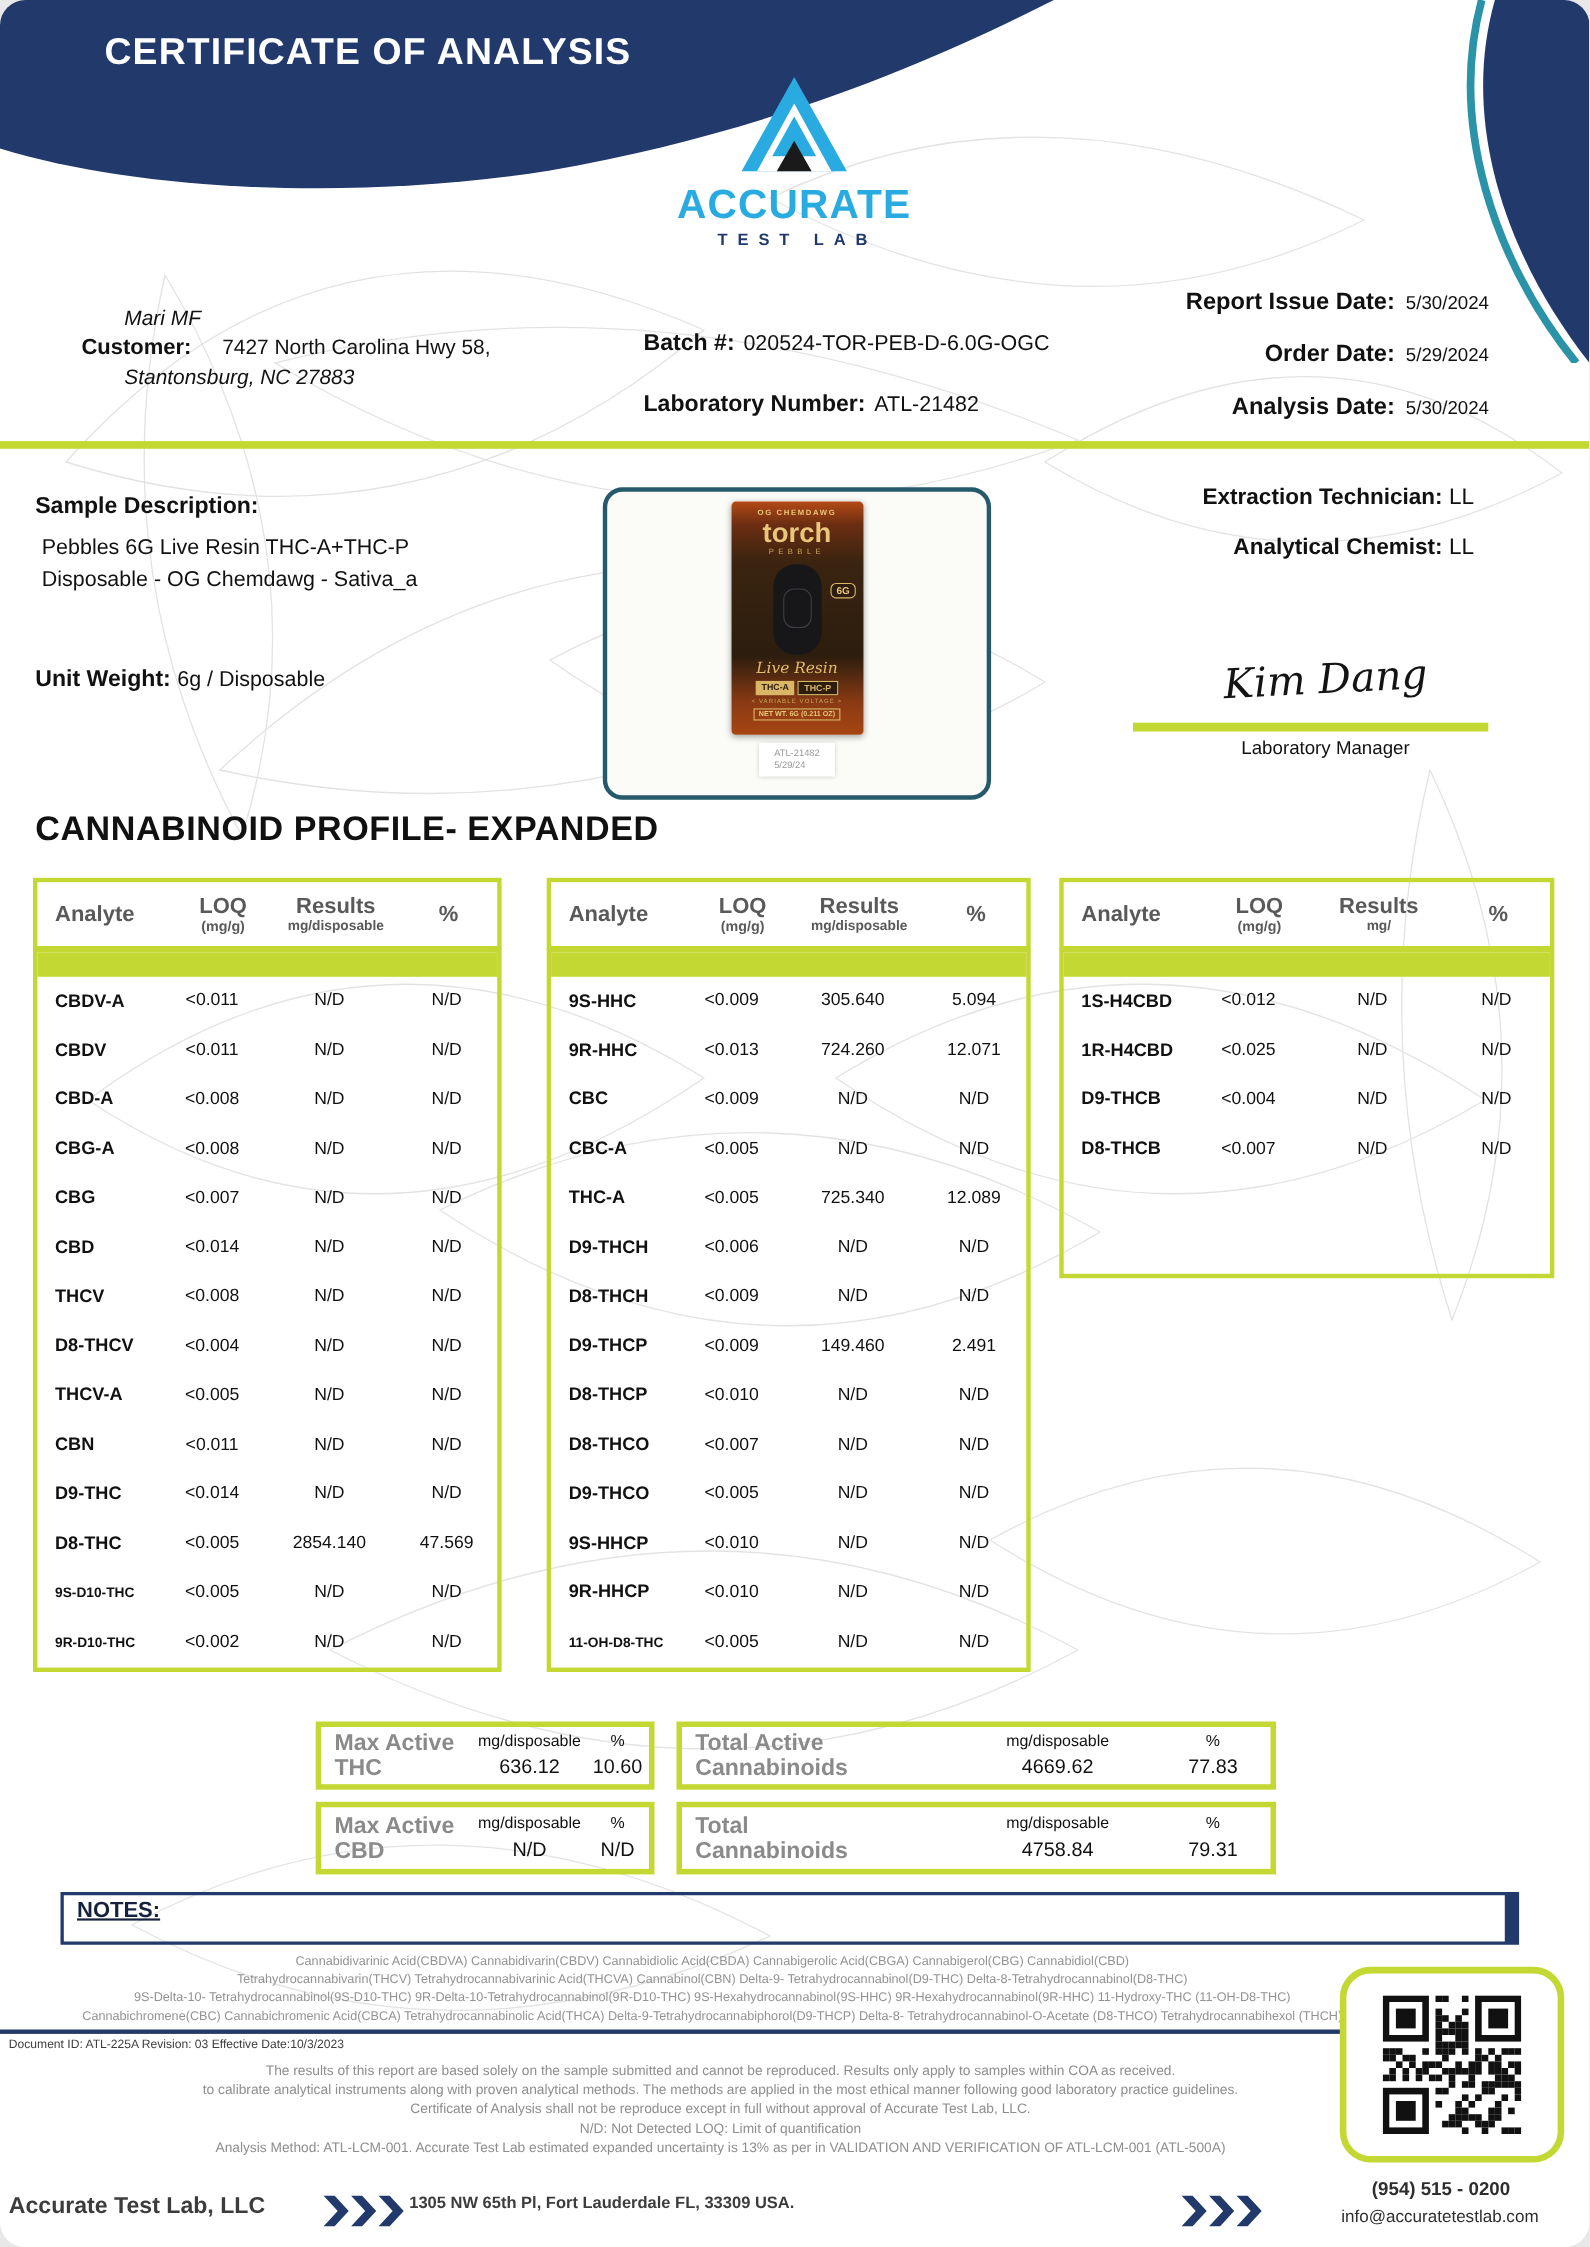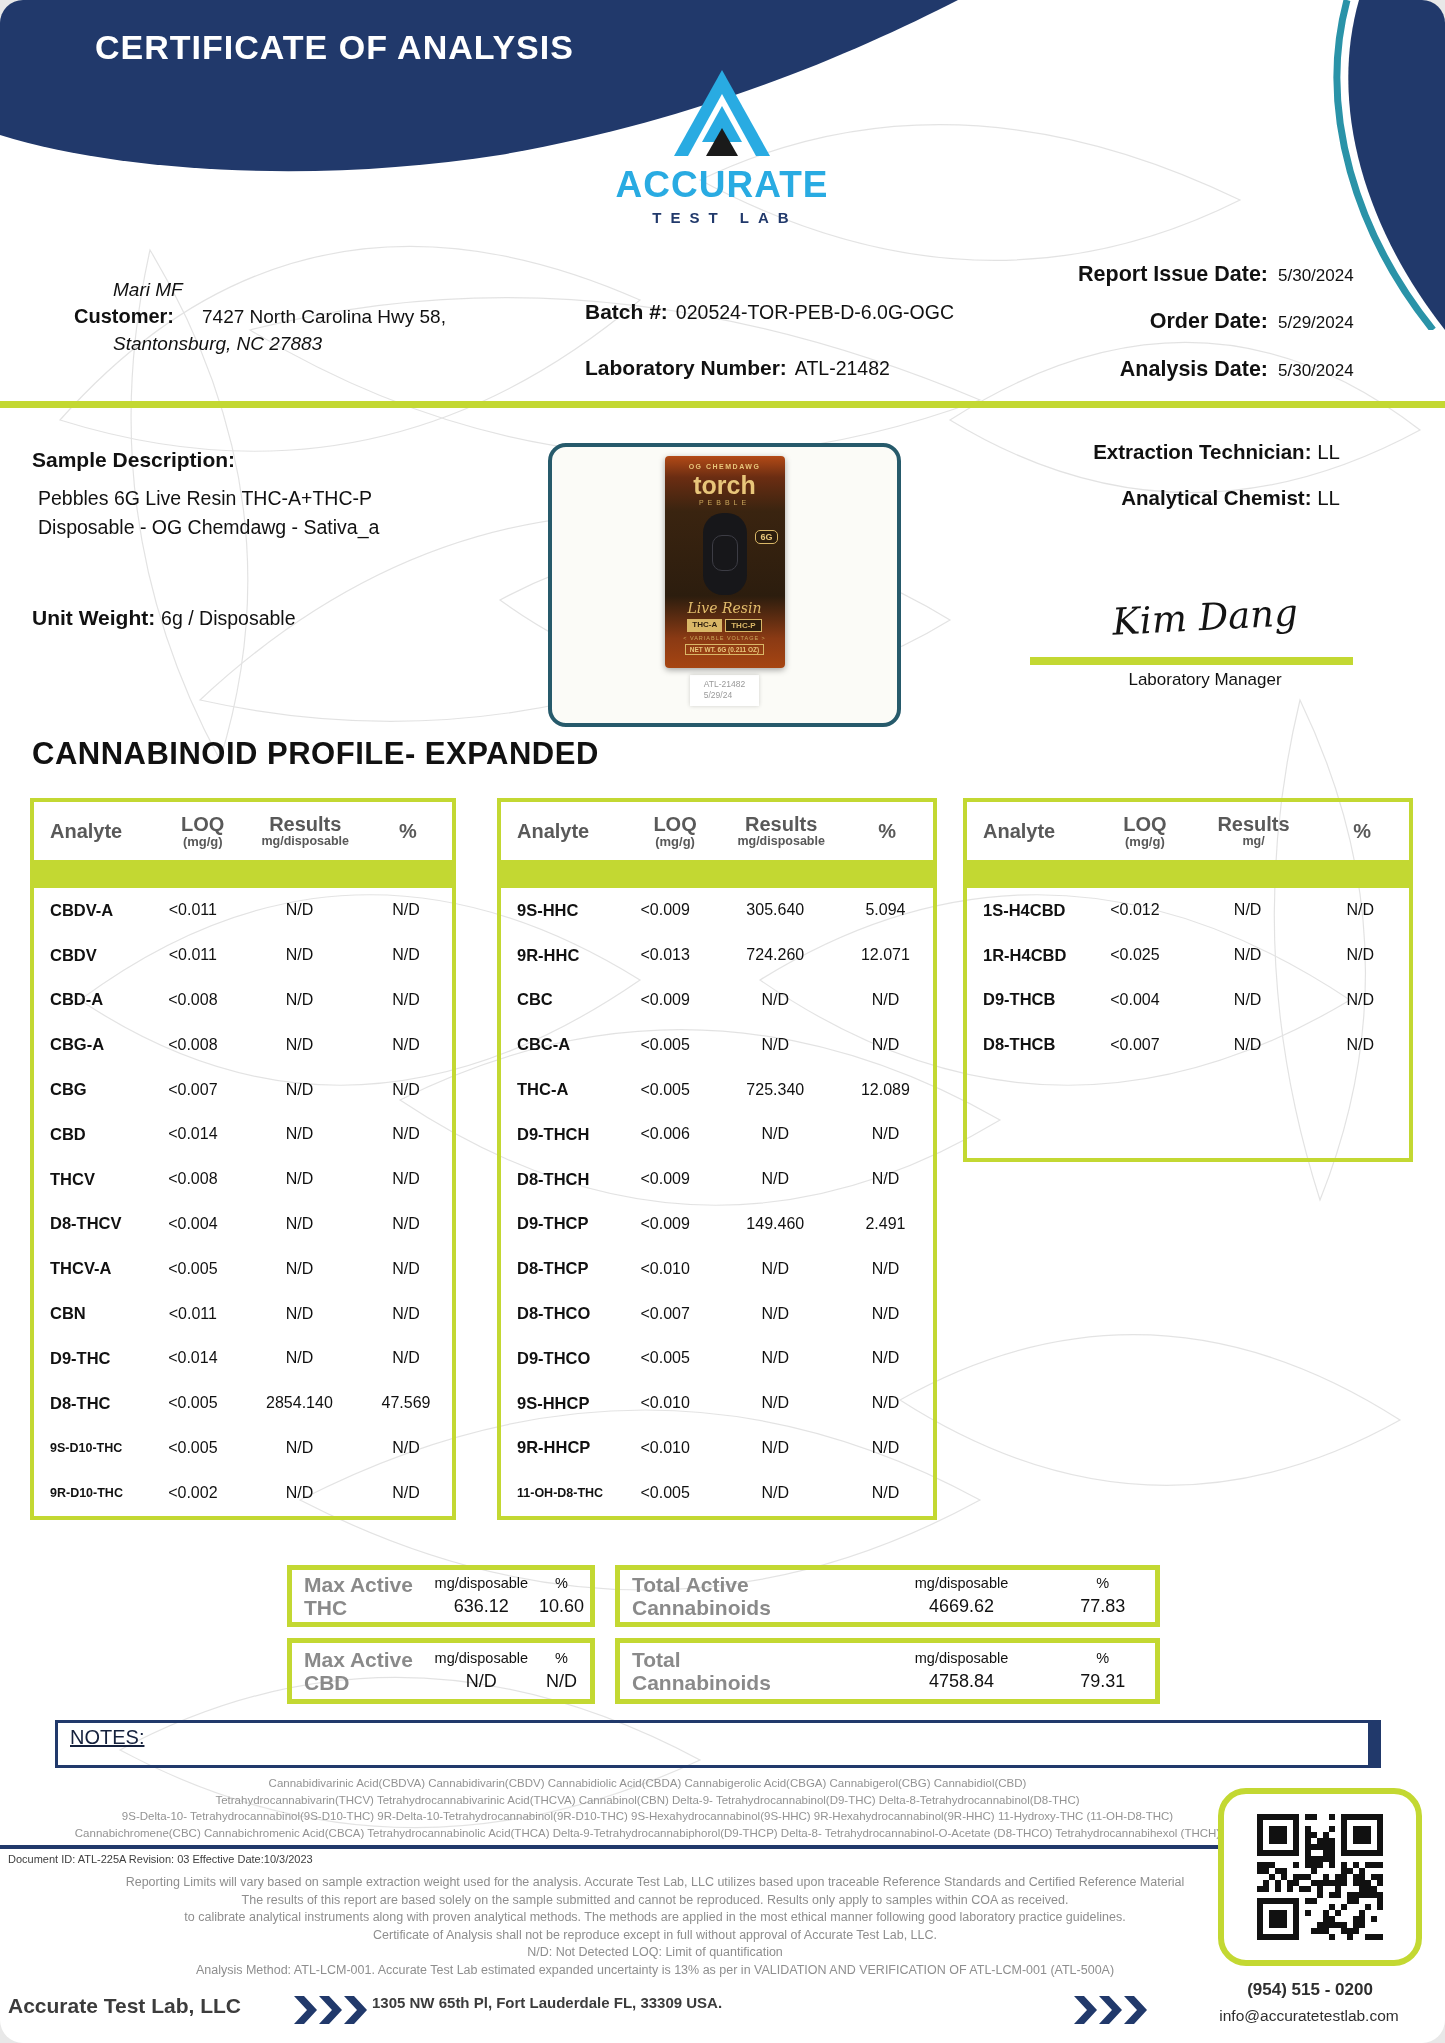--- a/index.html
+++ b/index.html
@@ -91,21 +91,21 @@
   
   .sbox{position:absolute;border:5px solid var(--lime);display:flex;align-items:center;background:transparent;}
   .slabel{color:var(--gray-txt);font-weight:bold;font-size:21px;padding-left:12px;line-height:1.1;}
   .scol{text-align:center;}
   .scol .su{font-size:14.5px;color:#111;}
   .scol .sv{font-size:18px;color:#111;margin-top:5px;}
 
   
   .notes{position:absolute;left:55px;top:1720px;width:1310px;height:42px;border:3px solid var(--navy);
          border-right-width:13px;}
-  .notes-lbl{font-size:20px;font-weight:normal;padding:3px 0 0 12px;color:#15213d;text-decoration:underline;}
+  .notes-lbl{font-size:20px;font-weight:bold;padding:3px 0 0 12px;color:#15213d;text-decoration:underline;}
   .fine{position:absolute;left:0;top:1775px;width:1295px;text-align:center;font-size:11.5px;color:#939393;line-height:16.5px;}
   .divider{position:absolute;left:0;top:1845px;width:1378px;height:4px;background:var(--navy);}
   .docid{position:absolute;left:8px;top:1853px;font-size:11px;color:#3d3d3d;}
   .disclaimer{position:absolute;left:0;top:1874px;width:1310px;text-align:center;font-size:12.5px;color:#8e8e8e;line-height:17.5px;}
 
   
   .f-company{position:absolute;left:8px;top:1994px;font-size:21px;font-weight:bold;color:#3c3c3c;}
   .f-address{position:absolute;left:372px;top:1994px;font-size:15px;font-weight:bold;color:#3c3c3c;}
   .chev{position:absolute;}
   .f-phone{position:absolute;left:1190px;top:1980px;width:240px;text-align:center;font-weight:bold;font-size:17px;color:#2e2e2e;}
@@ -517,21 +517,20 @@
     <div>Cannabidivarinic Acid(CBDVA)  Cannabidivarin(CBDV)  Cannabidiolic Acid(CBDA)  Cannabigerolic Acid(CBGA)  Cannabigerol(CBG)  Cannabidiol(CBD)</div>
     <div>Tetrahydrocannabivarin(THCV)  Tetrahydrocannabivarinic Acid(THCVA)  Cannabinol(CBN)  Delta-9- Tetrahydrocannabinol(D9-THC)  Delta-8-Tetrahydrocannabinol(D8-THC)</div>
     <div>9S-Delta-10- Tetrahydrocannabinol(9S-D10-THC)  9R-Delta-10-Tetrahydrocannabinol(9R-D10-THC)  9S-Hexahydrocannabinol(9S-HHC)  9R-Hexahydrocannabinol(9R-HHC)  11-Hydroxy-THC (11-OH-D8-THC)</div>
     <div>Cannabichromene(CBC)  Cannabichromenic Acid(CBCA)  Tetrahydrocannabinolic Acid(THCA)  Delta-9-Tetrahydrocannabiphorol(D9-THCP) Delta-8- Tetrahydrocannabinol-O-Acetate (D8-THCO) Tetrahydrocannabihexol (THCH)</div>
   </div>
 
   <div class="divider"></div>
   <div class="docid">Document ID: ATL-225A   Revision: 03    Effective Date:10/3/2023</div>
 
   <div class="disclaimer">
-    <div>Reporting Limits will vary based on sample extraction weight used for the analysis. Accurate Test Lab, LLC utilizes based upon traceable Reference Standards and Certified Reference Material</div>
     <div>The results of this report are based solely on the sample submitted and cannot be reproduced. Results only apply to samples within COA as received.</div>
     <div>to calibrate analytical instruments along with proven analytical methods. The methods are applied in the most ethical manner following good laboratory practice guidelines.</div>
     <div>Certificate of Analysis shall not be reproduce except in full without approval of Accurate Test Lab, LLC.</div>
     <div>N/D: Not Detected   LOQ: Limit of quantification</div>
     <div>Analysis Method: ATL-LCM-001.   Accurate Test Lab estimated expanded uncertainty is 13% as per in VALIDATION AND VERIFICATION OF ATL-LCM-001 (ATL-500A)</div>
   </div>
 
   <div class="qrbox">
     <svg id="qr" width="126" height="126" viewBox="0 0 126 126" fill="#111">
         <rect x="0" y="0" width="42" height="42"></rect>

